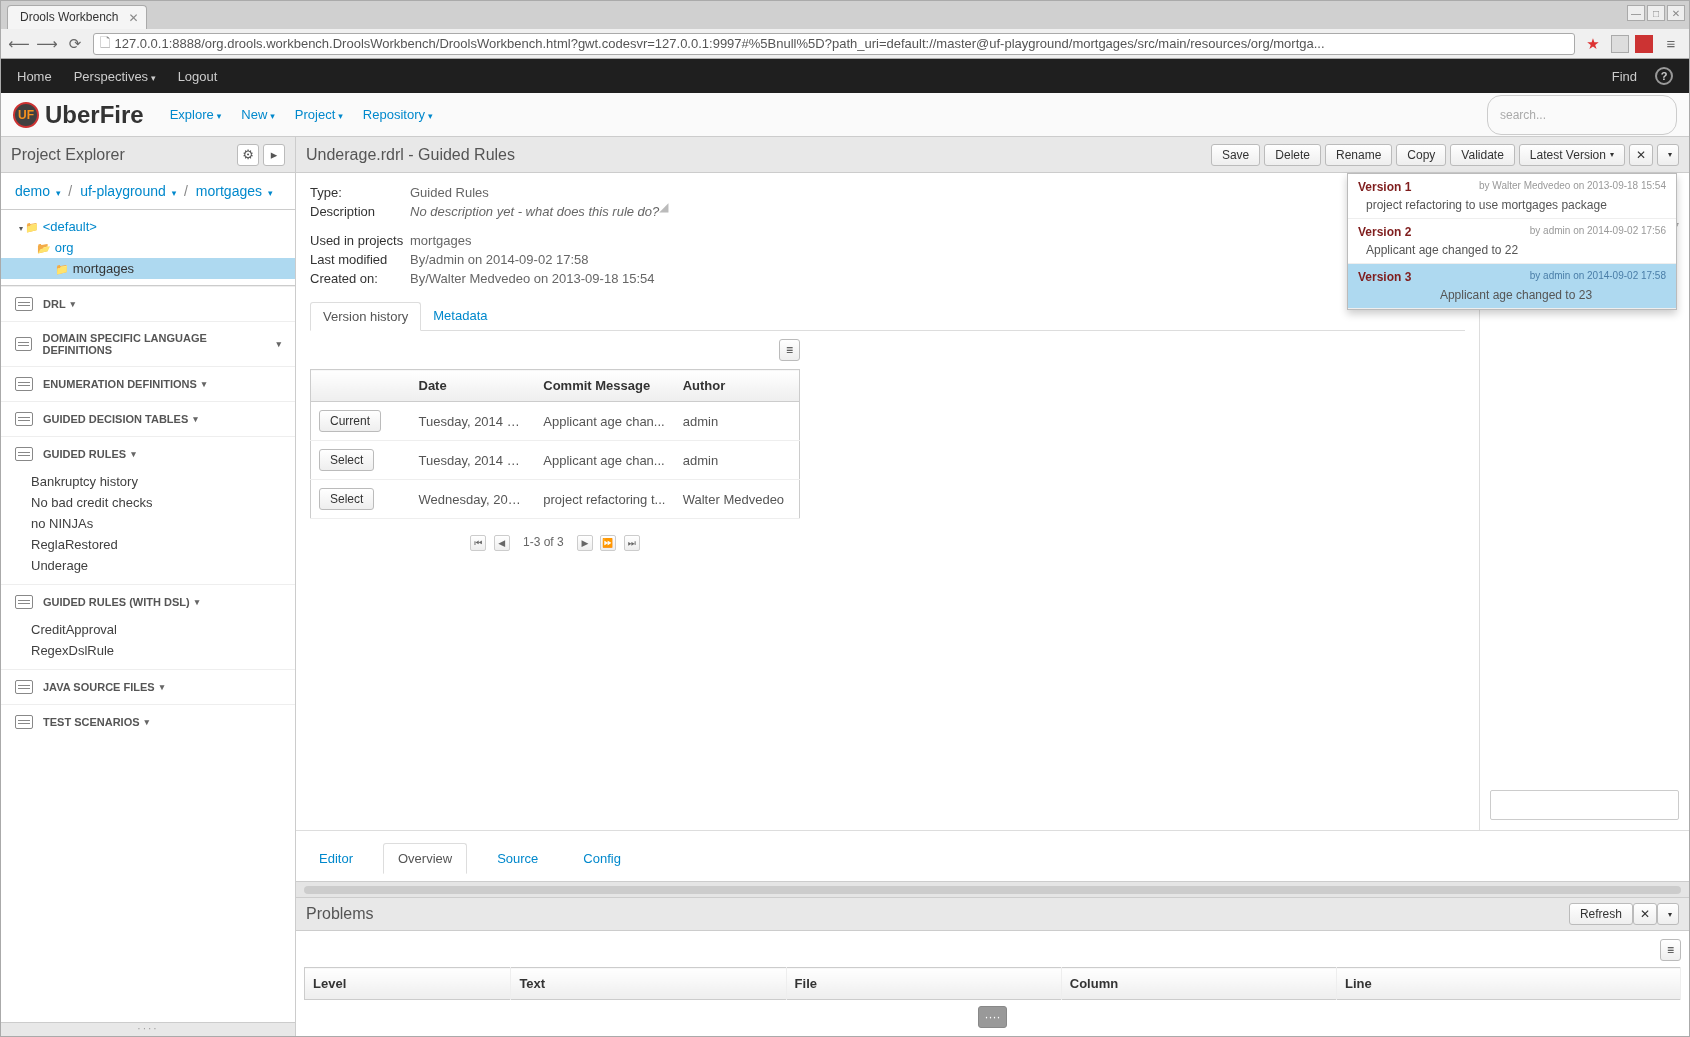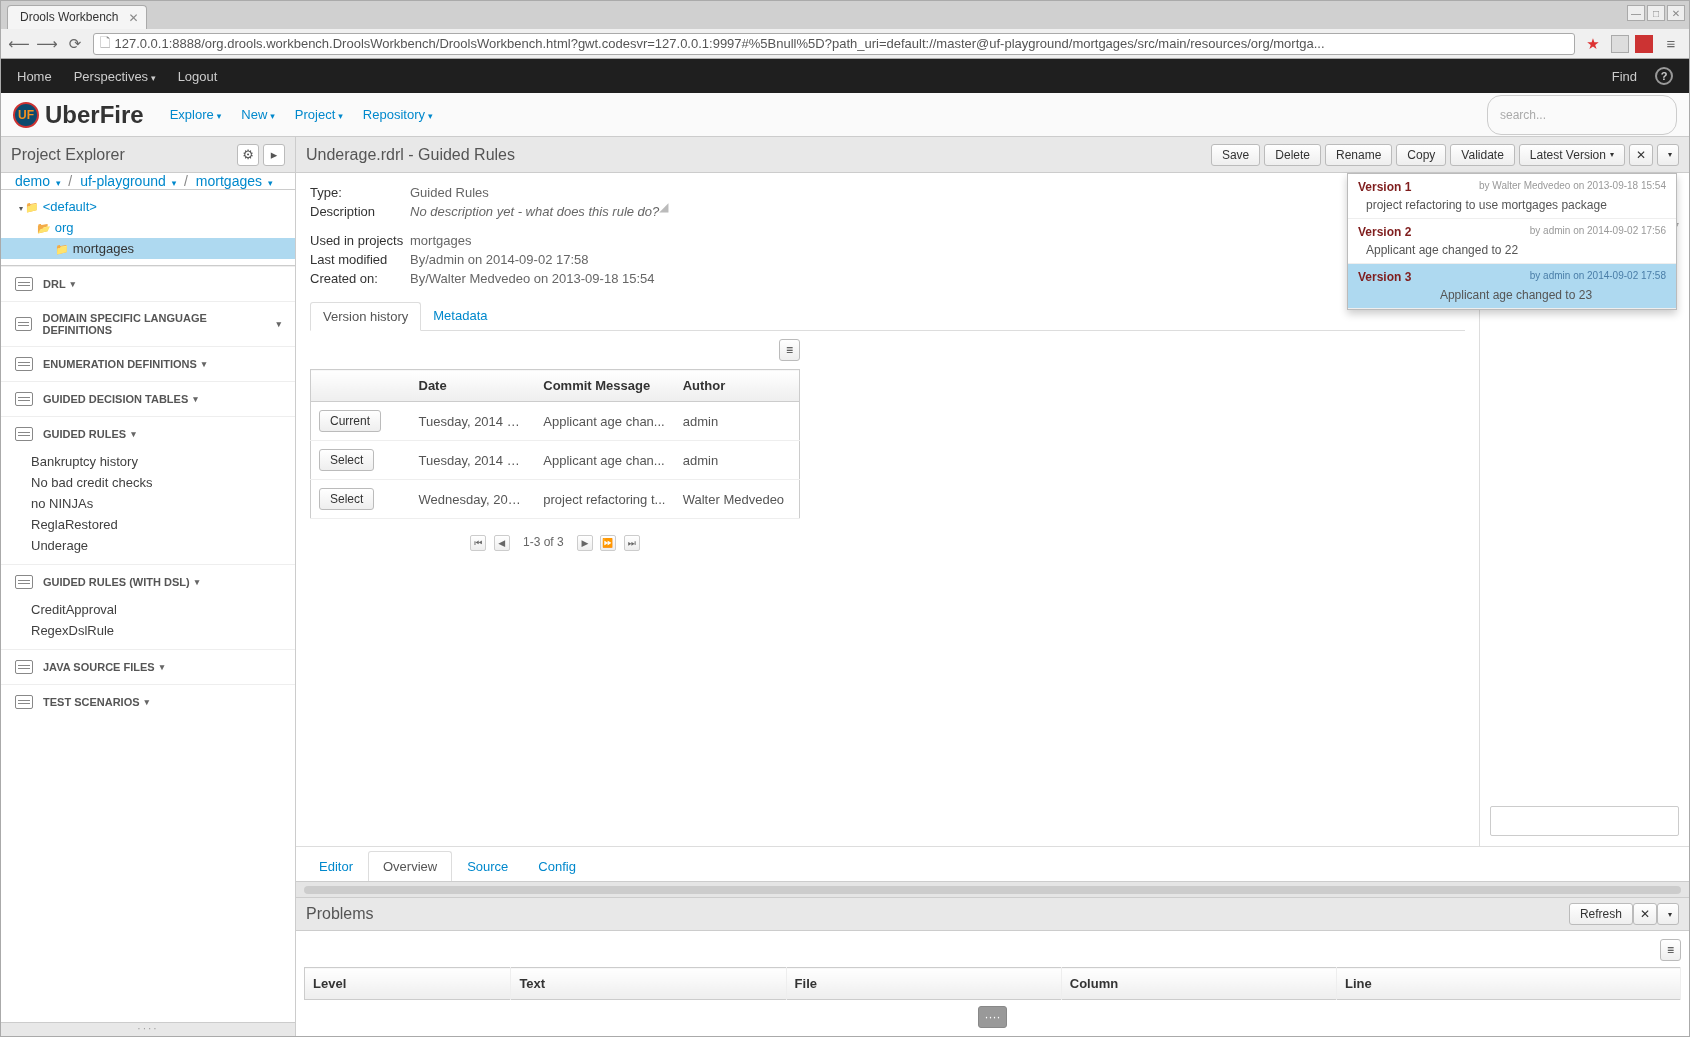--- a/index.html
+++ b/index.html
@@ -20,34 +20,34 @@
 .app-top { height: 34px; background: #1f1f1f; color: #ccc; display: flex; align-items: center; padding: 0 16px; font-size: 13px; }
 .app-top .menu-item { margin-right: 22px; cursor: pointer; }
 .app-top .menu-item .caret { font-size: 9px; margin-left: 3px; }
 .app-top .spacer { flex: 1; }
 .app-top .find { margin-right: 18px; }
 .app-top .help { width: 18px; height: 18px; border: 2px solid #999; border-radius: 50%; display: inline-flex; align-items: center; justify-content: center; font-size: 11px; font-weight: bold; }
 
 
 .brand-row { height: 44px; background: #fafafa; border-bottom: 1px solid #ccc; display: flex; align-items: center; padding: 0 12px; }
 .brand { display: flex; align-items: center; font-size: 24px; font-weight: bold; color: #333; }
-.brand .logo { width: 26px; height: 26px; border: 2px solid #c33; border-radius: 50%; display: inline-flex; align-items: center; justify-content: center; margin-right: 6px; font-size: 12px; background: #0c4a6e; color: #f7931e; font-weight: bold; }
+.brand .logo { width: 26px; height: 26px; border: 2px solid #c33; border-radius: 50%; display: inline-flex; align-items: center; justify-content: center; margin-right: 6px; font-size: 12px; background: #404040; color: #f7931e; font-weight: bold; }
 .brand-menus { display: flex; margin-left: 26px; gap: 20px; }
 .brand-menu { color: #0088cc; cursor: pointer; font-size: 13px; }
 .brand-menu .caret { color: #0088cc; font-size: 9px; margin-left: 3px; }
 .search-pill { margin-left: auto; width: 190px; height: 40px; border: 1px solid #ccc; border-radius: 14px; padding: 0 12px; font-size: 12px; color: #aaa; display: flex; align-items: center; }
 
 
 .main { flex: 1; display: flex; overflow: hidden; }
 
 
 .sidebar { width: 295px; background: #f2f2f2; border-right: 1px solid #ccc; display: flex; flex-direction: column; }
 .sidebar-header { height: 36px; background: #e8e8e8; border-bottom: 1px solid #ccc; display: flex; align-items: center; padding: 0 10px; font-size: 16px; color: #555; }
 .sidebar-header .gear { margin-left: auto; width: 22px; height: 22px; border: 1px solid #bbb; background: #fff; border-radius: 3px; display: flex; align-items: center; justify-content: center; font-size: 13px; cursor: pointer; }
-.breadcrumb-bar { padding: 0 14px; background: #fff; border-bottom: 1px solid #ccc; font-size: 14px; color: #0088cc; }
+.breadcrumb-bar { padding: 10px 14px; background: #fff; border-bottom: 1px solid #ccc; font-size: 14px; color: #0088cc; }
 .breadcrumb-bar .bc { cursor: pointer; }
 .breadcrumb-bar .sep { color: #888; margin: 0 4px; }
 .breadcrumb-bar .caret { font-size: 9px; margin-left: 2px; }
 .tree { background: #fff; padding: 6px 0; font-size: 13px; border-bottom: 1px solid #ccc; }
 .tree-item { padding: 3px 0 3px 18px; color: #0088cc; cursor: pointer; }
 .tree-item.l2 { padding-left: 36px; }
 .tree-item.l3 { padding-left: 54px; }
 .tree-item.selected { background: #aed9f0; color: #333; }
 .tree-item .folder { color: #555; margin-right: 4px; font-size: 11px; }
 .tree-item .caret { color: #555; font-size: 8px; margin-right: 2px; }
@@ -107,21 +107,21 @@
 
 .version-dropdown { position: absolute; right: 12px; top: 0; width: 330px; background: #fff; border: 1px solid #bbb; box-shadow: 0 4px 8px rgba(0,0,0,0.2); z-index: 100; }
 .vd-item { padding: 6px 10px; border-bottom: 1px solid #eee; cursor: pointer; font-size: 12px; }
 .vd-item.selected { background: #aed9f0; text-align: center; }
 .vd-item .vrow { display: flex; justify-content: space-between; }
 .vd-item .vname { font-weight: bold; color: #7f1d1d; }
 .vd-item .vmeta { color: #999; font-size: 10px; }
 .vd-item .vmsg { color: #555; padding: 4px 0 0 8px; }
 
 
-.editor-tabs { border-top: 1px solid #ddd; display: flex; padding: 0 8px; background: #fff; }
+.editor-tabs { border-top: 1px solid #ddd; display: flex; padding: 8px 8px; background: #fff; gap: 15px; }
 .etab { padding: 7px 14px; font-size: 13px; color: #0088cc; cursor: pointer; border: 1px solid transparent; margin-top: 4px; margin-bottom: -1px; }
 .etab.active { border: 1px solid #ddd; border-bottom: 1px solid #fff; border-radius: 3px 3px 0 0; color: #555; }
 
 .hscroll { height: 16px; background: #e5e5e5; border-top: 1px solid #ccc; position: relative; }
 .hscroll::after { content: ""; position: absolute; left: 8px; right: 8px; top: 4px; height: 8px; background: #ccc; border-radius: 4px; }
 
 
 .problems-header { height: 34px; background: #e8e8e8; border-top: 1px solid #ccc; border-bottom: 1px solid #ccc; display: flex; align-items: center; padding: 0 10px; }
 .problems-title { font-size: 16px; color: #555; }
 .problems-body { padding: 8px; background: #fff; }

